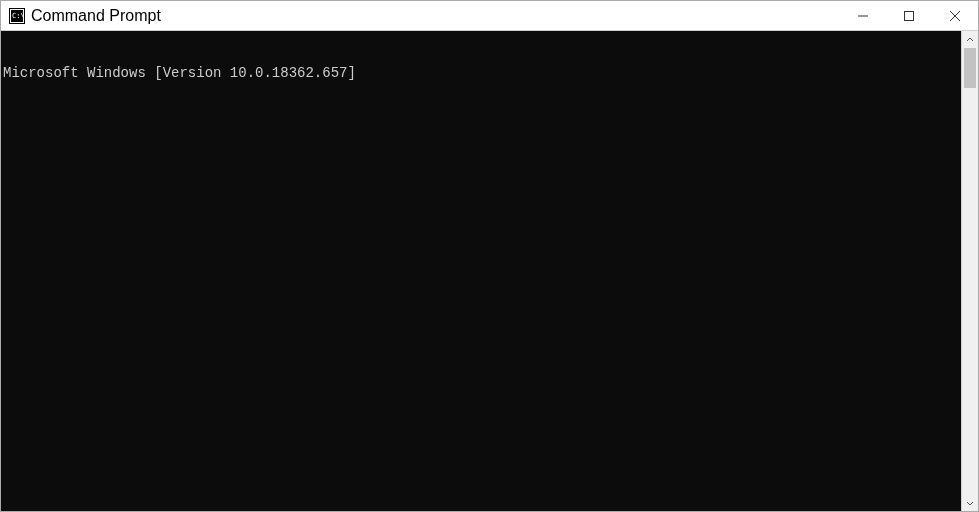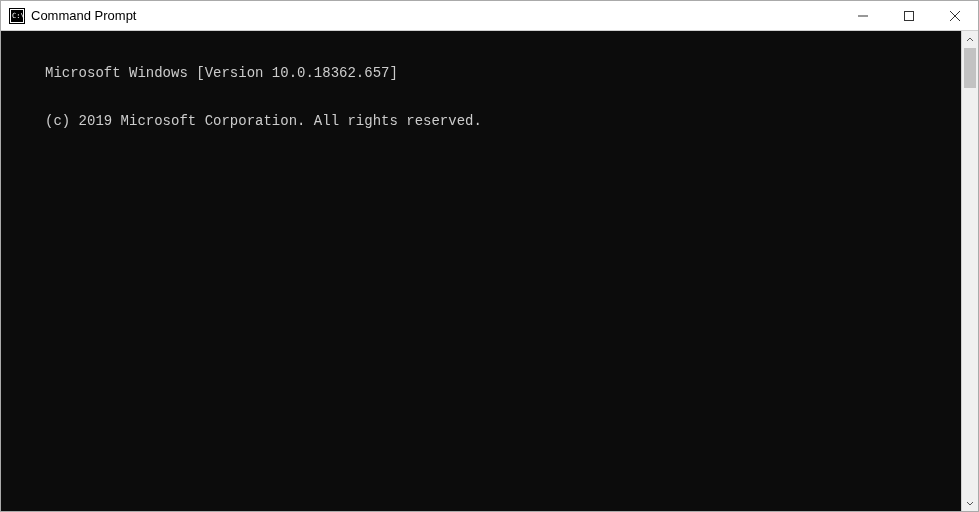--- a/index.html
+++ b/index.html
@@ -28,21 +28,21 @@
   }
   .titlebar-icon {
     width: 16px;
     height: 16px;
     margin: 0 6px 0 8px;
     display: inline-flex;
     align-items: center;
     justify-content: center;
   }
   .titlebar-title {
-    font-size: 13px;
+    font-size: 16px;
     color: #000;
     flex: 0 0 auto;
     text-align: center;
   }
   .titlebar-spacer { flex: 1 1 auto; }
   .win-controls {
     display: flex;
     height: 100%;
   }
   .win-btn {
@@ -64,21 +64,21 @@
     flex: 1 1 auto;
     background: #0c0c0c;
     color: #cccccc;
     font-family: Consolas, "Courier New", monospace;
     font-size: 14px;
     line-height: 16px;
     padding: 2px 0 0 2px;
     white-space: pre;
     overflow: hidden;
   }
-  .terminal .line { display: block; margin-left: 42px; }
+  .terminal .line { display: block; }
   .scrollbar {
     width: 17px;
     background: #f0f0f0;
     display: flex;
     flex-direction: column;
     border-left: 1px solid #d0d0d0;
   }
   .scroll-btn {
     height: 17px;
     display: flex;
@@ -134,21 +134,20 @@
           <line x1="0" y1="0" x2="10" y2="10" stroke="#333" stroke-width="1"></line>
           <line x1="10" y1="0" x2="0" y2="10" stroke="#333" stroke-width="1"></line>
         </svg>
       </div>
     </div>
   </div>
 
   <div class="client-area">
     <div class="terminal">
       <span class="line">Microsoft Windows [Version 10.0.18362.657]</span>
-      <span class="line">(c) 2019 Microsoft Corporation. All rights reserved.</span>
       <span class="line"></span>
     </div>
 
     <div class="scrollbar">
       <div class="scroll-btn">
         <svg width="8" height="8" viewBox="0 0 8 8">
           <polyline points="1,5 4,2 7,5" fill="none" stroke="#555" stroke-width="1"></polyline>
         </svg>
       </div>
       <div class="scroll-track">

